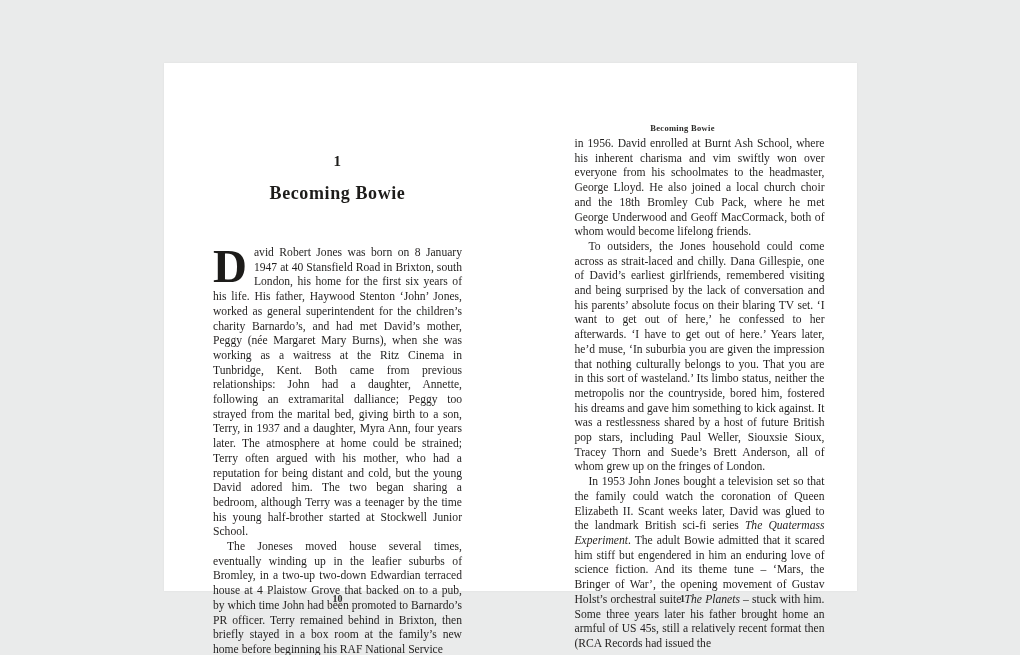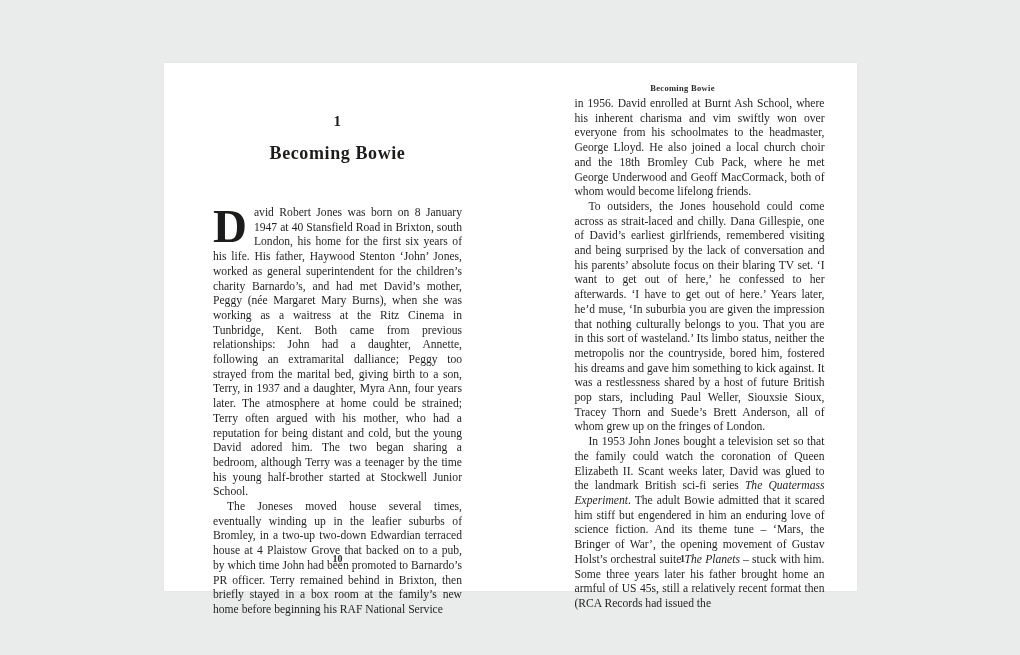--- a/index.html
+++ b/index.html
@@ -23,20 +23,21 @@
     width: 693px;
     height: 528px;
     background: #ffffff;
     display: flex;
     box-shadow: 0 0 2px rgba(0,0,0,0.06);
   }
   .page {
     position: relative;
     width: 50%;
     height: 100%;
+    margin-top: 40px;
   }
   .chapter-block {
     position: absolute;
     top: 50px;
     left: 49px;
     width: 249px;
     text-align: center;
     color: #1d1c1a;
   }
   .chapter-number {

